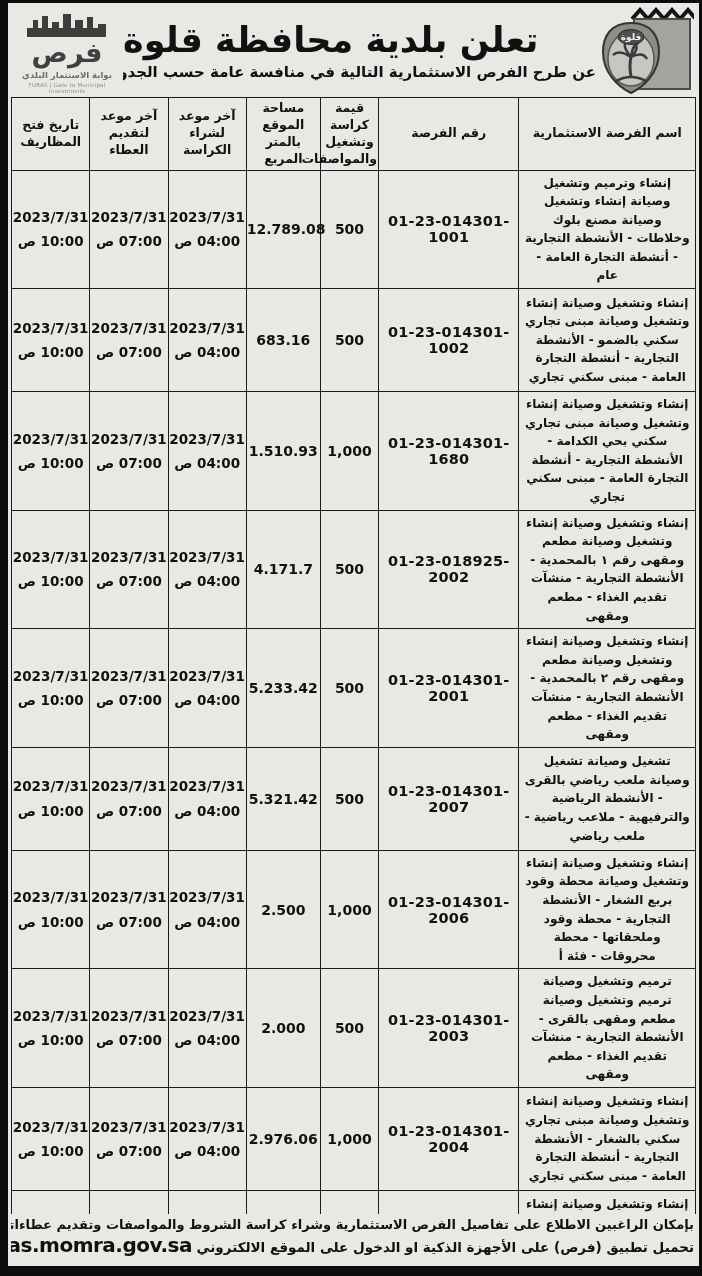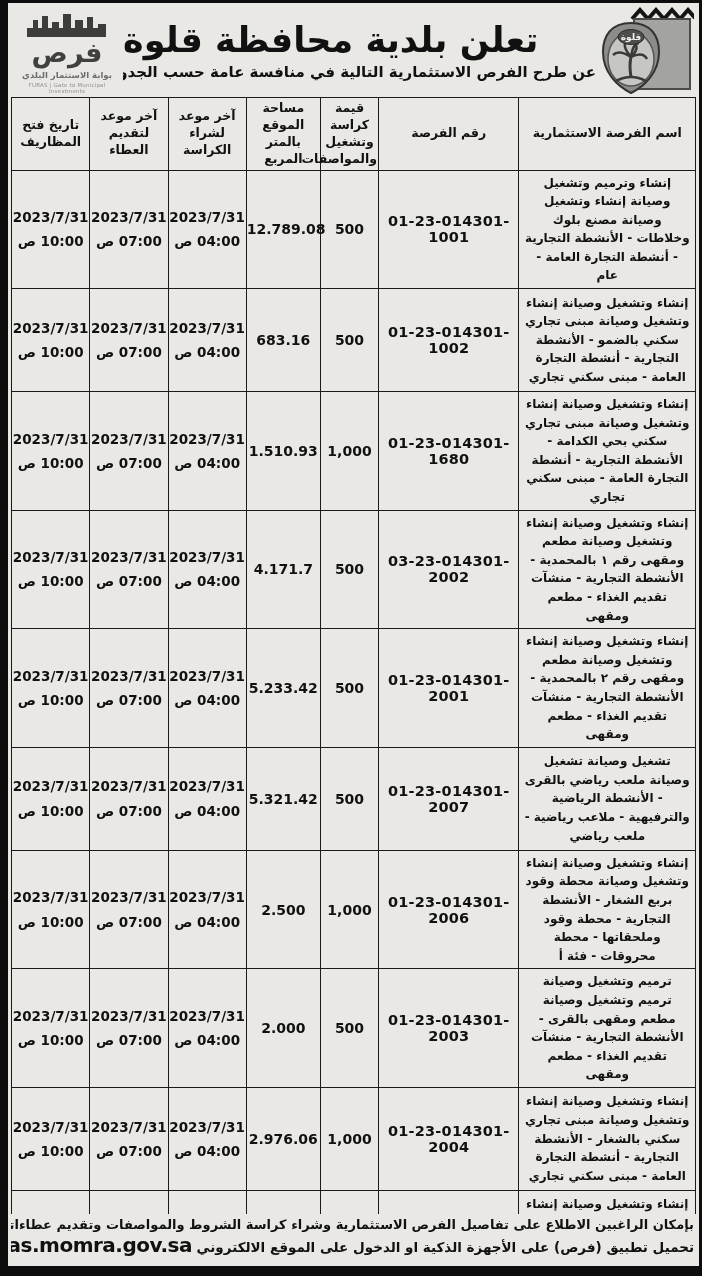--- a/index.html
+++ b/index.html
@@ -154,21 +154,21 @@
               <div>2023/7/31</div>
               <div>07:00 ص</div>
             </td>
             <td class="c-date">
               <div>2023/7/31</div>
               <div>10:00 ص</div>
             </td>
           </tr>
           <tr>
             <td class="c-name">إنشاء وتشغيل وصيانة إنشاء وتشغيل وصيانة مطعم ومقهى رقم ١ بالمحمدية - الأنشطة التجارية - منشآت تقديم الغذاء - مطعم ومقهى</td>
-            <td class="c-num">03-23-014301-2002</td>
+            <td class="c-num">01-23-018925-2002</td>
             <td class="c-val">500</td>
             <td class="c-area">4.171.7</td>
             <td class="c-date">
               <div>2023/7/31</div>
               <div>04:00 ص</div>
             </td>
             <td class="c-date">
               <div>2023/7/31</div>
               <div>07:00 ص</div>
             </td>

